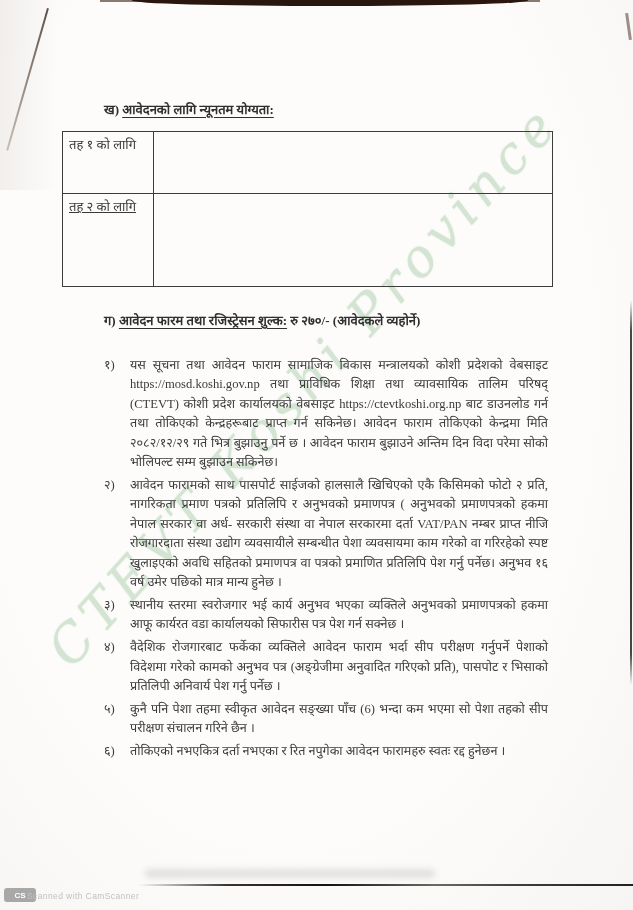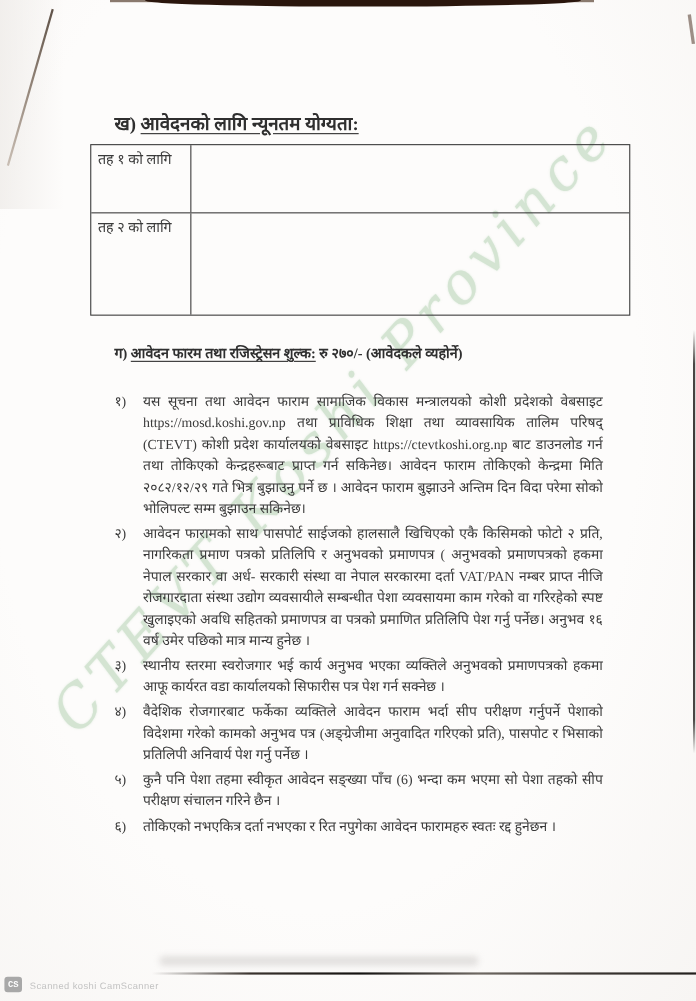--- a/index.html
+++ b/index.html
@@ -26,40 +26,40 @@
   .ghost-band{position:absolute;left:145px;top:869px;width:290px;height:9px;background:#c9c6c4;
     filter:blur(3px);opacity:.5;border-radius:4px;}
   .watermark{
     position:absolute;left:58px;top:628px;width:760px;
     transform:rotate(-48deg);transform-origin:0 50%;
     font-family:"DejaVu Serif","Liberation Serif",serif;font-style:italic;
     font-size:52px;letter-spacing:7px;color:#9cc49c;opacity:.42;white-space:nowrap;
     text-shadow:0 0 2px rgba(156,196,156,.8);pointer-events:none;
   }
   
-  .heading{position:absolute;left:104px;top:100px;font-size:17px;font-weight:700;color:#2f2f2f;}
+  .heading{position:absolute;left:104px;top:100px;font-size:13px;font-weight:700;color:#2f2f2f;}
   .ul{text-decoration:underline;text-underline-offset:2.5px;}
-  .qual-table{position:absolute;left:82px;top:131px;width:489px;border:1.6px solid #3c3c3c;
+  .qual-table{position:absolute;left:62px;top:131px;width:489px;border:1.6px solid #3c3c3c;
     font-size:13px;line-height:20px;}
   .t-row{display:flex;}
   .t-row + .t-row{border-top:1.5px solid #3c3c3c;}
   .cell-level{width:79px;flex:0 0 79px;border-right:1.5px solid #3c3c3c;padding:3px 5px 3px 6px;}
   .cell-desc{flex:1;padding:3px 10px 3px 10px;text-align:justify;}
   .row-1{min-height:61px;}
-  .row-2{min-height:92px;}
+  .row-2{min-height:92px;text-decoration:underline;}
   .or-line{text-align:center;font-weight:700;}
   .sec{position:absolute;left:104px;font-size:13px;font-weight:700;color:#2f2f2f;}
   .sec .rest{font-weight:700;}
   .conds{position:absolute;left:104px;top:356px;width:444px;font-size:12.6px;line-height:19.4px;}
   .cond{display:flex;margin-bottom:3.5px;}
   .cond .num{flex:0 0 26px;}
   .cond .txt{flex:1;text-align:justify;}
   
-  .cs-box{position:absolute;left:4px;top:888px;width:16px;height:14px;background:#a8a8a8;
-    border-radius:3px;color:#fff;font-family:Liberation Mono, monospace;font-size:8px;
+  .cs-box{position:absolute;left:4px;top:888px;width:32px;height:14px;background:#a8a8a8;
+    border-radius:3px;color:#fff;font-family:Liberation Sans, sans-serif;font-size:8px;
     font-weight:700;display:flex;align-items:center;justify-content:center;}
   .cs-text{position:absolute;left:27px;top:891px;font-family:"Liberation Sans",sans-serif;
     font-size:8.5px;color:#c2c2c2;letter-spacing:.4px;}
 </style>
 </head>
 <body>
 
 <div class="page">
 
   <div class="corner-shade"></div>
@@ -115,15 +115,15 @@
       <span class="num">५)</span>
       <span class="txt">कुनै पनि पेशा तहमा स्वीकृत आवेदन सङ्ख्या पाँच (6) भन्दा कम भएमा सो पेशा तहको सीप परीक्षण संचालन गरिने छैन ।</span>
     </div>
     <div class="cond">
       <span class="num">६)</span>
       <span class="txt">तोकिएको नभएकित्र दर्ता नभएका र रित नपुगेका आवेदन फारामहरु स्वतः रद्द हुनेछन ।</span>
     </div>
   </div>
 
   <div class="cs-box">CS</div>
-  <div class="cs-text">Scanned koshi CamScanner</div>
+  <div class="cs-text">Scanned with CamScanner</div>
 
 </div>
 
 </body></html>

